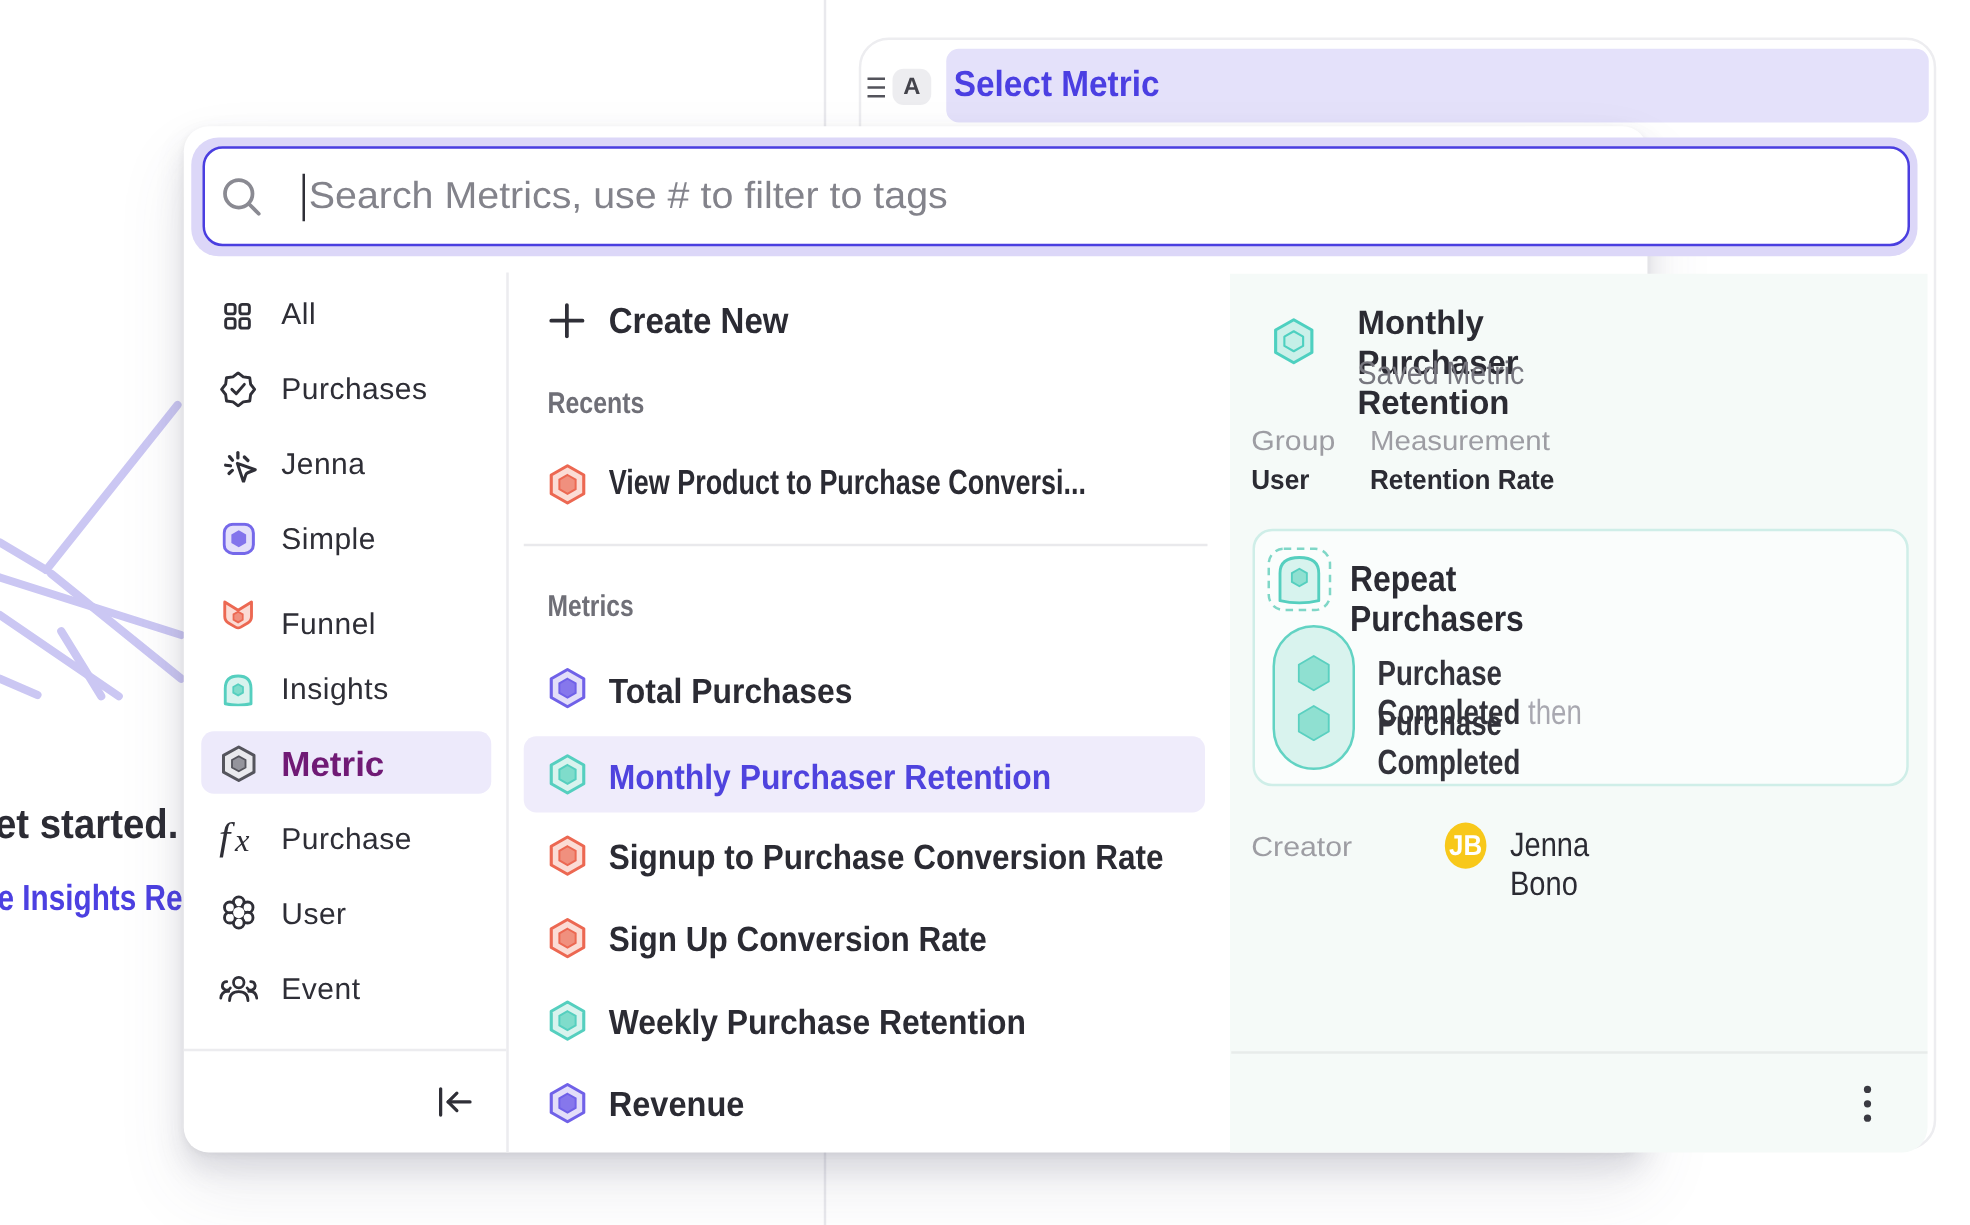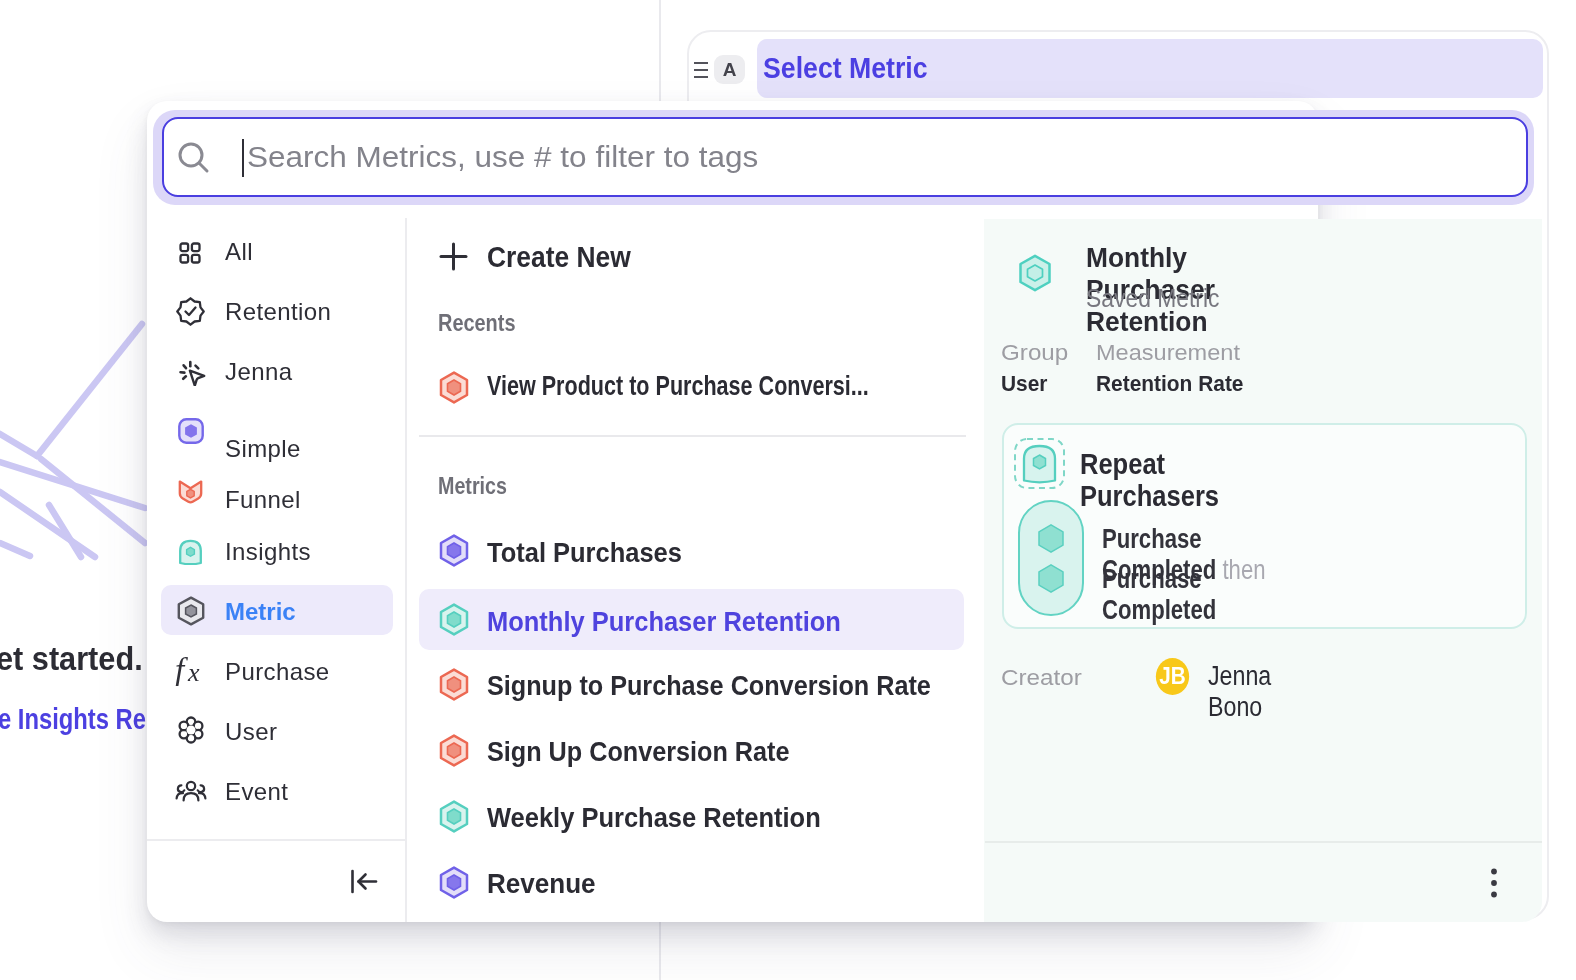--- a/index.html
+++ b/index.html
@@ -61,57 +61,57 @@
         <rect x="1.5" y="12.9" width="7.6" height="7.6" rx="2"></rect>
         <rect x="12.9" y="12.9" width="7.6" height="7.6" rx="2"></rect>
       </g>
     </svg>
     <div class="abs row-label" style="left:78px; top:135px; height:30px; line-height:30px;">All</div>
 
     <svg class="abs" style="left:29px; top:196px;" width="29" height="29" viewBox="0 0 29 29">
       <path fill="none" stroke="#2f2f37" stroke-width="2.3" stroke-linejoin="round" d="M14.5,1.3 L18.6,4.5 L23.8,5.2 L24.5,10.4 L27.7,14.5 L24.5,18.6 L23.8,23.8 L18.6,24.5 L14.5,27.7 L10.4,24.5 L5.2,23.8 L4.5,18.6 L1.3,14.5 L4.5,10.4 L5.2,5.2 L10.4,4.5 Z"></path>
       <polyline points="9.5,14.5 13,18 19.5,10.5" fill="none" stroke="#2f2f37" stroke-width="2.3" stroke-linecap="round" stroke-linejoin="round"></polyline>
     </svg>
-    <div class="abs row-label" style="left:78px; top:195px; height:30px; line-height:30px;">Retention</div>
+    <div class="abs row-label" style="left:78px; top:195px; height:30px; line-height:30px;">Purchases</div>
 
     <svg class="abs" style="left:29px; top:255px;" width="30" height="30" viewBox="0 0 30 30">
       <g stroke="#2f2f37" stroke-width="2.6" stroke-linecap="round" fill="none">
         <line x1="14.3" y1="6" x2="14.3" y2="10.3"></line>
         <line x1="7.6" y1="9.3" x2="10" y2="12.2"></line>
         <line x1="19.5" y1="9.6" x2="22.3" y2="12.4"></line>
         <line x1="4.5" y1="16.2" x2="8.4" y2="16.6"></line>
         <line x1="7.2" y1="22.8" x2="9.9" y2="20.3"></line>
       </g>
       <path d="M13.9,14.7 L28.2,19.8 L22.2,22.2 Q21,22.7 20.6,23.9 L18.8,29.6 Z" fill="#fff" stroke="#2f2f37" stroke-width="2.4" stroke-linejoin="round"></path>
     </svg>
     <div class="abs row-label" style="left:78px; top:255px; height:30px; line-height:30px;">Jenna</div>
 
     <svg class="abs" style="left:31px; top:317px;" width="26" height="26" viewBox="0 0 26 26">
       <rect x="1.3" y="1.3" width="23.4" height="23.4" rx="7" fill="#e4e0fa" stroke="#7568ea" stroke-width="2.4"></rect>
       <polygon points="13,6.2 18.9,9.6 18.9,16.4 13,19.8 7.1,16.4 7.1,9.6" fill="#8374ec"></polygon>
     </svg>
-    <div class="abs row-label" style="left:78px; top:332px; height:30px; line-height:30px;">Simple</div>
+    <div class="abs row-label" style="left:78px; top:315px; height:30px; line-height:30px;">Simple</div>
 
     <svg class="abs" style="left:30px; top:377px;" width="27" height="27" viewBox="0 0 27 27">
       <path d="M2.8,3.6 L13.5,10.2 L24.2,3.6 L24.2,15.2 Q24.2,18.6 21.2,20.4 L15.6,23.7 Q13.5,24.9 11.4,23.7 L5.8,20.4 Q2.8,18.6 2.8,15.2 Z" fill="#fbdcd5" stroke="#ec6852" stroke-width="2.3" stroke-linejoin="round"></path>
       <polygon points="13.5,11.4 17.2,13.5 17.2,17.8 13.5,19.9 9.8,17.8 9.8,13.5" fill="#f0907e" stroke="#ec6852" stroke-width="1.4"></polygon>
     </svg>
     <div class="abs row-label" style="left:78px; top:383px; height:30px; line-height:30px;">Funnel</div>
 
     <svg class="abs" style="left:30px; top:436px;" width="27" height="28" viewBox="0 0 27 28">
       <path d="M3.2,26 L3.2,13.8 Q3.2,3.8 13.5,3.8 Q23.8,3.8 23.8,13.8 L23.8,26 Q18.6,27.2 13.5,27.2 Q8.4,27.2 3.2,26 Z" fill="#d9f3ee" stroke="#55cfbf" stroke-width="2.3" stroke-linejoin="round"></path>
       <polygon points="13.5,10.4 17.4,12.6 17.4,17.1 13.5,19.3 9.6,17.1 9.6,12.6" fill="#7fdccb" stroke="#55cfbf" stroke-width="1.4"></polygon>
     </svg>
     <div class="abs row-label" style="left:78px; top:435px; height:30px; line-height:30px;">Insights</div>
 
     <svg class="abs" style="left:30px; top:495px;" width="28" height="30" viewBox="0 0 28 30">
       <polygon points="14,1.6 26.2,8.3 26.2,21.7 14,28.4 1.8,21.7 1.8,8.3" fill="#e9e9ed" stroke="#55555d" stroke-width="2.4" stroke-linejoin="round"></polygon>
       <polygon points="14,9 19.4,12 19.4,18 14,21 8.6,18 8.6,12" fill="#94949c" stroke="#55555d" stroke-width="1.5"></polygon>
     </svg>
-    <div class="abs" style="left:78px; top:496px; height:30px; line-height:30px; font-size:24px; color:#3b82f6; font-weight:bold; transform:scaleX(1); transform-origin:left center;">Metric</div>
+    <div class="abs" style="left:78px; top:496px; height:30px; line-height:30px; font-size:28px; color:#701a75; font-weight:bold; transform:scaleX(1); transform-origin:left center;">Metric</div>
 
     <svg class="abs" style="left:28px; top:555px;" width="34" height="30" viewBox="0 0 34 30">
       <text x="0" y="25" font-family="Liberation Serif" font-style="italic" font-size="33" fill="#2f2f37">f</text>
       <text x="13" y="25" font-family="Liberation Serif" font-style="italic" font-size="26" fill="#2f2f37">x</text>
     </svg>
     <div class="abs row-label" style="left:78px; top:555px; height:30px; line-height:30px;">Purchase</div>
 
     <svg class="abs" style="left:29px; top:614px;" width="30" height="30" viewBox="0 0 30 30">
       <g stroke="#2f2f37" stroke-width="2.3" fill="#fff">
         <circle cx="15" cy="6.8" r="4.3"></circle>

